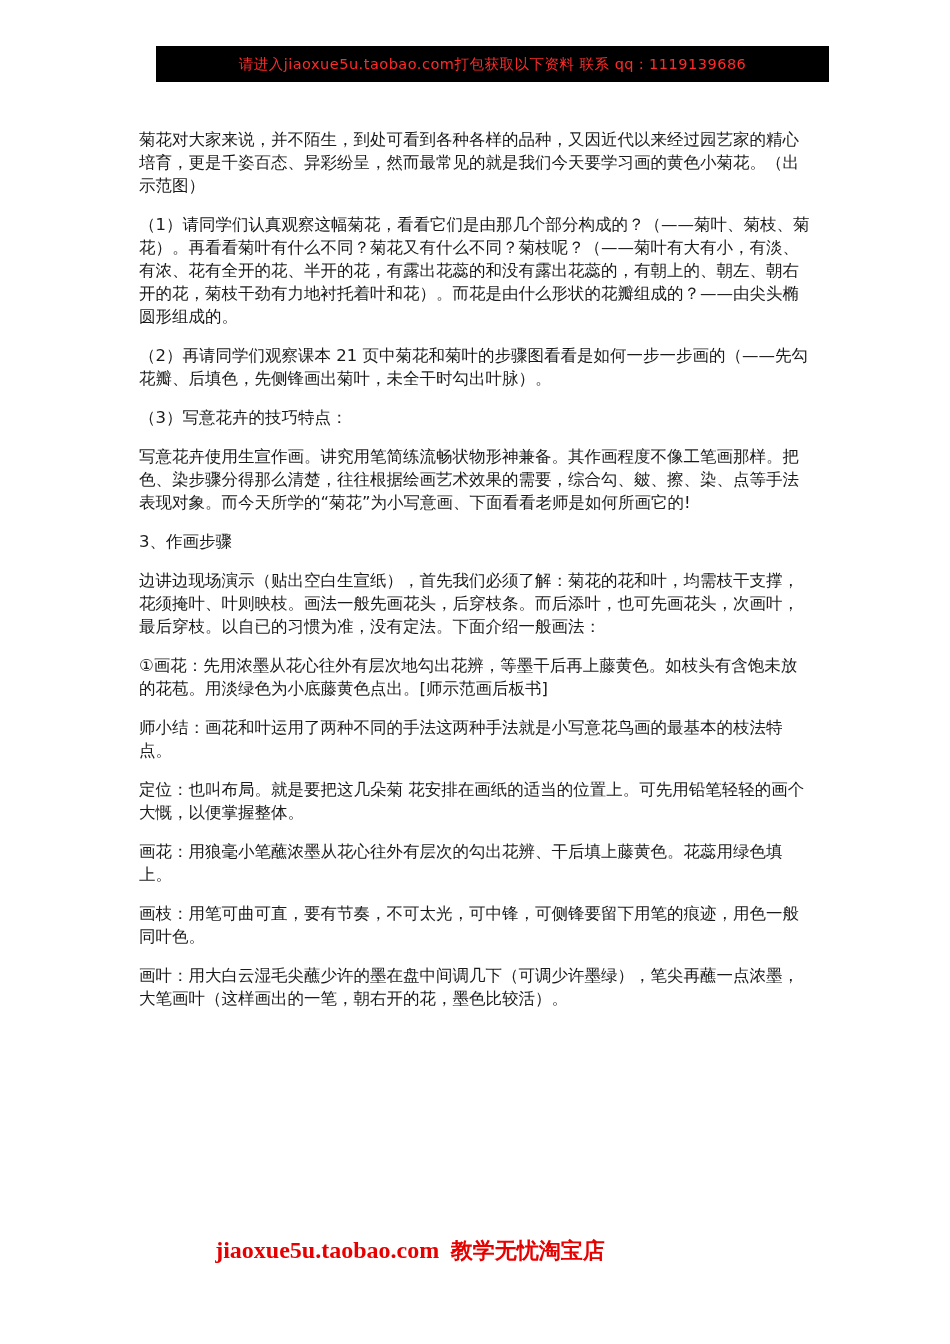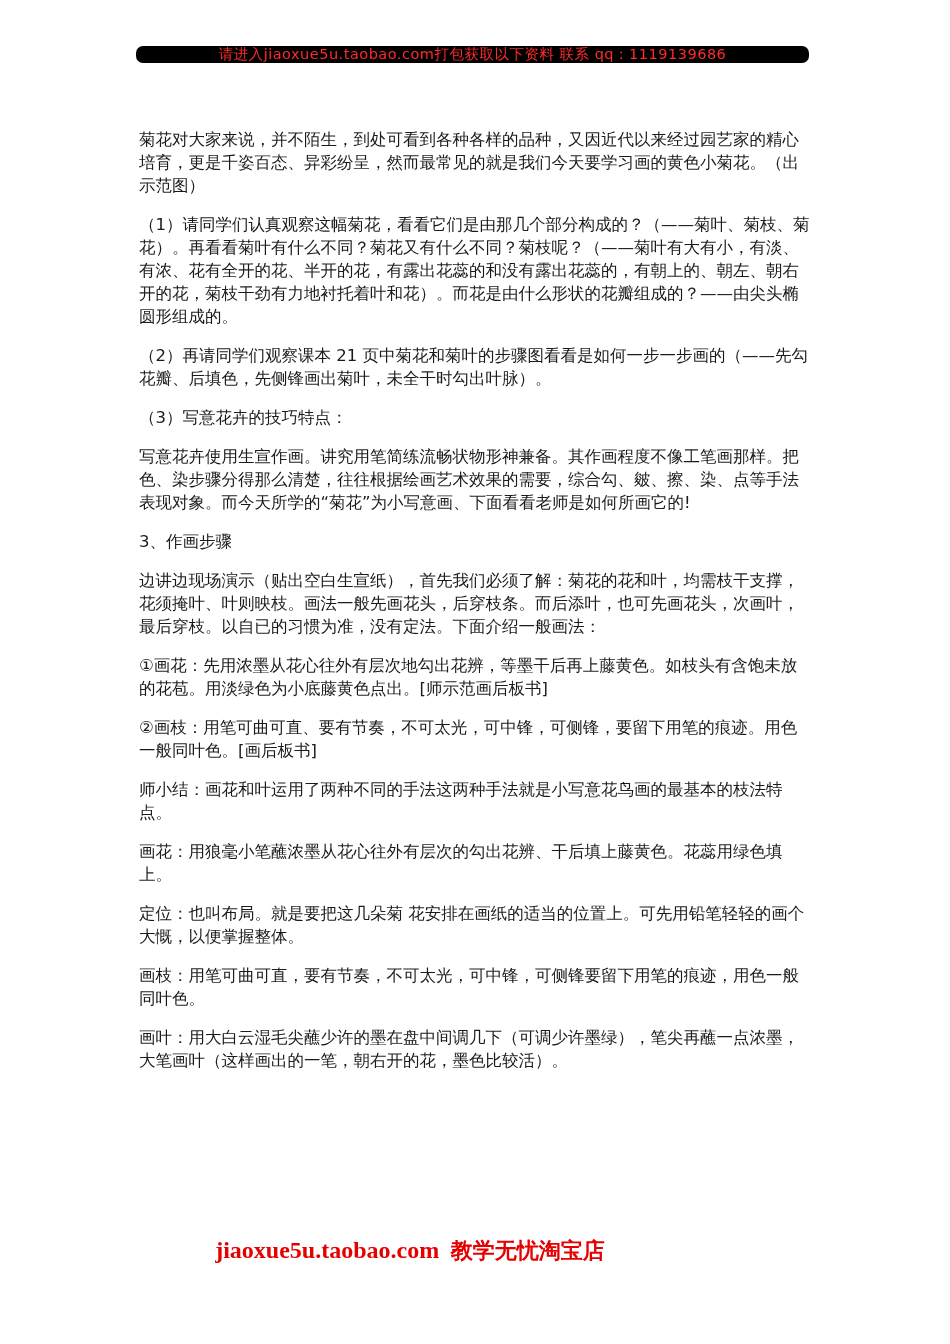--- a/index.html
+++ b/index.html
@@ -13,29 +13,28 @@
   html,body{margin:0;padding:0;}
   body{
     width:950px;
     height:1344px;
     background:var(--page-bg);
     position:relative;
     font-family:"DejaVu Sans","Liberation Sans",sans-serif;
   }
   .top-bar{
     position:absolute;
-    left:136px;
+    left:156px;
     top:46px;
     width:673px;
-    height:17px;
+    height:36px;
     background:var(--notice-bar-bg);
     display:flex;
     align-items:center;
     justify-content:center;
-    border-radius:7px;
   }
   .top-bar .notice{
     color:var(--notice-text);
     font-size:14.5px;
     white-space:nowrap;
     letter-spacing:0.5px;
   }
   .content{
     position:absolute;
     left:139px;
@@ -82,24 +81,23 @@
 
   <div class="content">
       <p class="para"> 菊花对大家来说，并不陌生，到处可看到各种各样的品种，又因近代以来经过园艺家的精心培育，更是千姿百态、异彩纷呈，然而最常见的就是我们今天要学习画的黄色小菊花。（出示范图）</p>
       <p class="para"> （1）请同学们认真观察这幅菊花，看看它们是由那几个部分构成的？（——菊叶、菊枝、菊花）。再看看菊叶有什么不同？菊花又有什么不同？菊枝呢？（——菊叶有大有小，有淡、有浓、花有全开的花、半开的花，有露出花蕊的和没有露出花蕊的，有朝上的、朝左、朝右开的花，菊枝干劲有力地衬托着叶和花）。而花是由什么形状的花瓣组成的？——由尖头椭圆形组成的。</p>
       <p class="para"> （2）再请同学们观察课本 21 页中菊花和菊叶的步骤图看看是如何一步一步画的（——先勾花瓣、后填色，先侧锋画出菊叶，未全干时勾出叶脉）。</p>
       <p class="para"> （3）写意花卉的技巧特点：</p>
       <p class="para"> 写意花卉使用生宣作画。讲究用笔简练流畅状物形神兼备。其作画程度不像工笔画那样。把色、染步骤分得那么清楚，往往根据绘画艺术效果的需要，综合勾、皴、擦、染、点等手法表现对象。而今天所学的“菊花”为小写意画、下面看看老师是如何所画它的!</p>
       <p class="para"> 3、作画步骤</p>
       <p class="para"> 边讲边现场演示（贴出空白生宣纸），首先我们必须了解：菊花的花和叶，均需枝干支撑，花须掩叶、叶则映枝。画法一般先画花头，后穿枝条。而后添叶，也可先画花头，次画叶，最后穿枝。以自已的习惯为准，没有定法。下面介绍一般画法：</p>
       <p class="para"> ①画花：先用浓墨从花心往外有层次地勾出花辨，等墨干后再上藤黄色。如枝头有含饱未放的花苞。用淡绿色为小底藤黄色点出。[师示范画后板书]</p>
-      <p class="para"> ②画枝：用笔可曲可直、要有节奏，不可太光，可中锋，可侧锋，要留下用笔的痕迹。用色一般同叶色。[画后板书]</p>
       <p class="para"> 师小结：画花和叶运用了两种不同的手法这两种手法就是小写意花鸟画的最基本的枝法特点。</p>
+      <p class="para"> 定位：也叫布局。就是要把这几朵菊 花安排在画纸的适当的位置上。可先用铅笔轻轻的画个大慨，以便掌握整体。</p>
       <p class="para"> 画花：用狼毫小笔蘸浓墨从花心往外有层次的勾出花辨、干后填上藤黄色。花蕊用绿色填上。</p>
-      <p class="para"> 定位：也叫布局。就是要把这几朵菊 花安排在画纸的适当的位置上。可先用铅笔轻轻的画个大慨，以便掌握整体。</p>
       <p class="para"> 画枝：用笔可曲可直，要有节奏，不可太光，可中锋，可侧锋要留下用笔的痕迹，用色一般同叶色。</p>
       <p class="para"> 画叶：用大白云湿毛尖蘸少许的墨在盘中间调几下（可调少许墨绿），笔尖再蘸一点浓墨，大笔画叶（这样画出的一笔，朝右开的花，墨色比较活）。</p>
     </div>
 
   <div class="footer">
     <span class="shop-link">jiaoxue5u.taobao.com</span>
     <span class="shop-name">教学无忧淘宝店</span>
   </div>
 
 </div>

